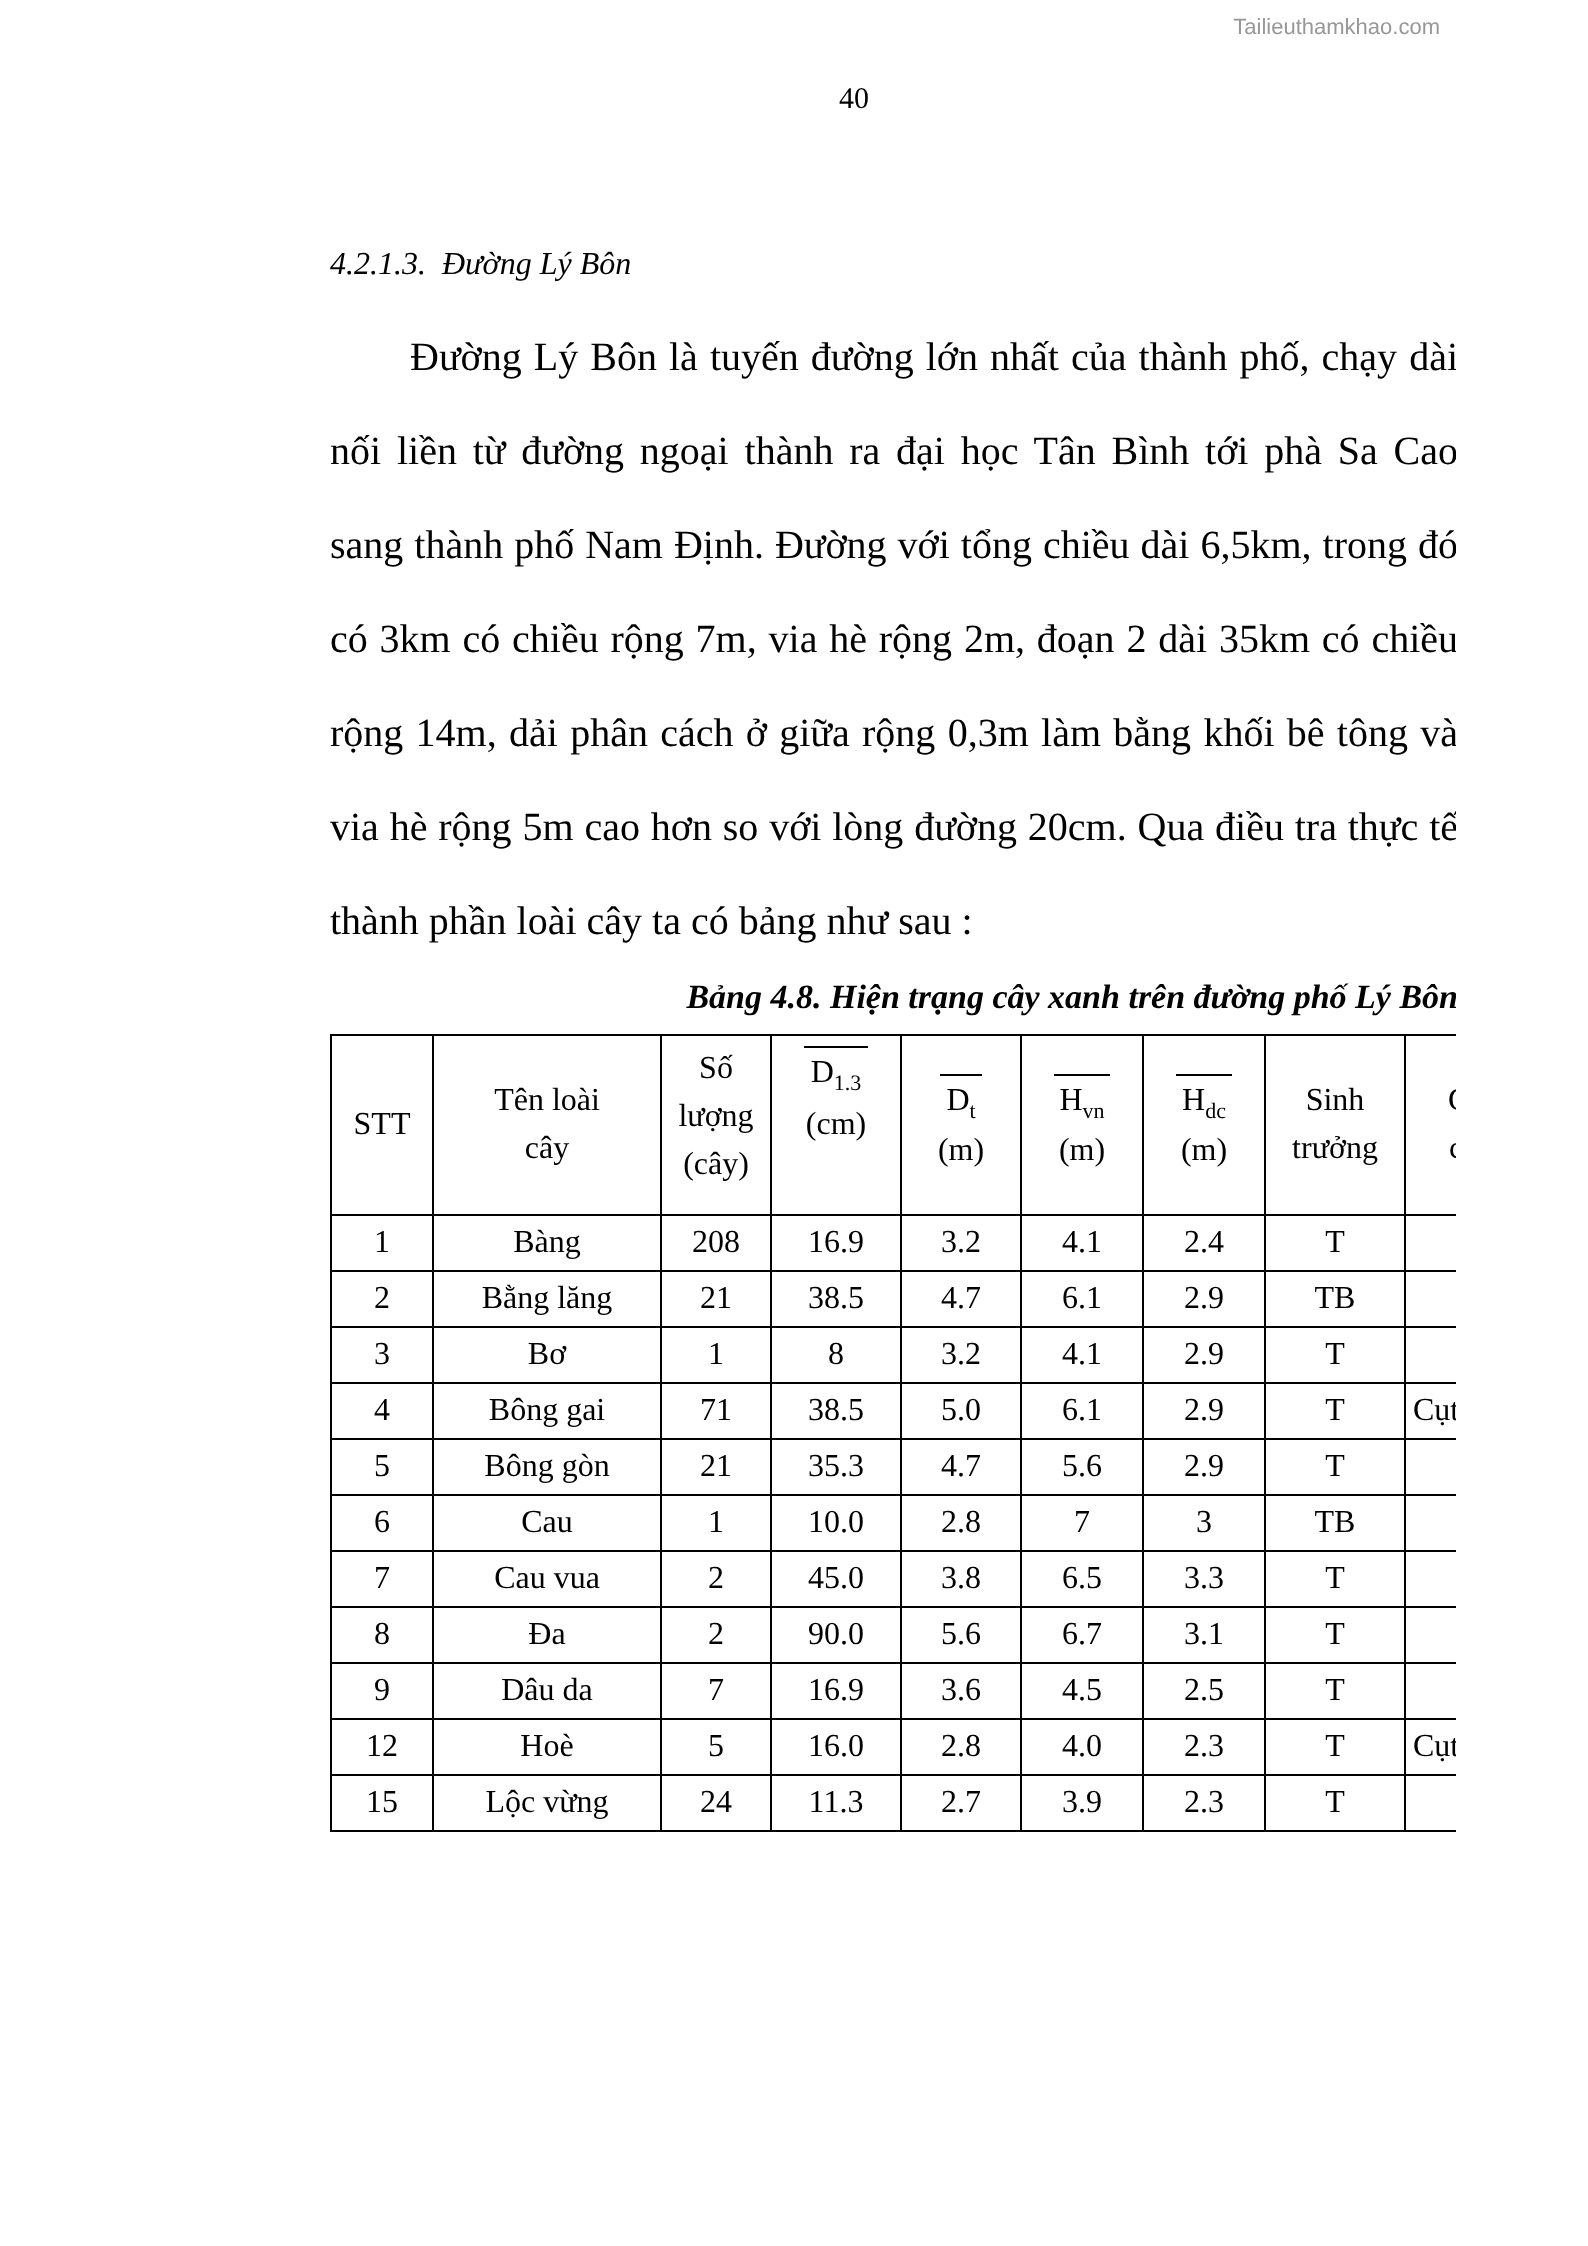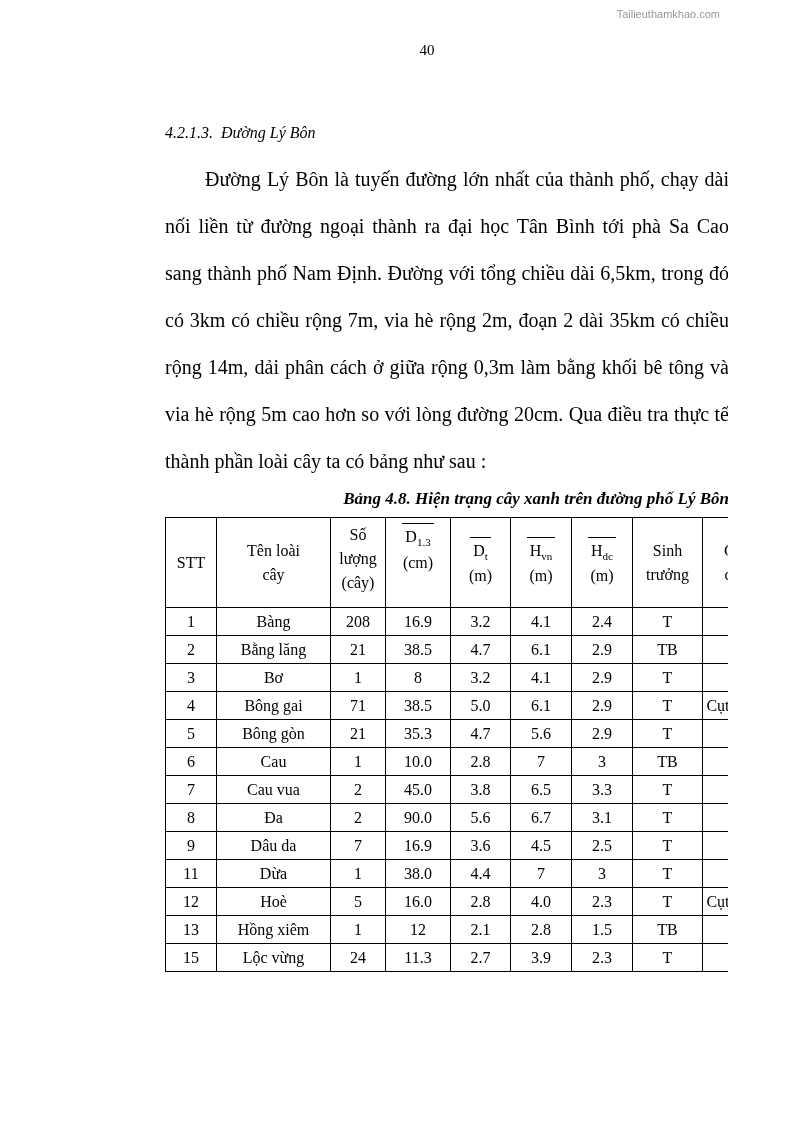--- a/index.html
+++ b/index.html
@@ -213,53 +213,31 @@
             <td>Dâu da</td>
             <td>7</td>
             <td>16.9</td>
             <td>3.6</td>
             <td>4.5</td>
             <td>2.5</td>
             <td>T</td>
             <td>-</td>
           </tr>
           <tr>
-            <td>11</td>
-            <td>Dừa</td>
-            <td>1</td>
-            <td>38.0</td>
-            <td>4.4</td>
-            <td>7</td>
-            <td>3</td>
-            <td>T</td>
-            <td>-</td>
-          </tr>
-          <tr>
             <td>12</td>
             <td>Hoè</td>
             <td>5</td>
             <td>16.0</td>
             <td>2.8</td>
             <td>4.0</td>
             <td>2.3</td>
             <td>T</td>
             <td>Cụt ngọn</td>
           </tr>
           <tr>
-            <td>13</td>
-            <td>Hồng xiêm</td>
-            <td>1</td>
-            <td>12</td>
-            <td>2.1</td>
-            <td>2.8</td>
-            <td>1.5</td>
-            <td>TB</td>
-            <td>-</td>
-          </tr>
-          <tr>
             <td>15</td>
             <td>Lộc vừng</td>
             <td>24</td>
             <td>11.3</td>
             <td>2.7</td>
             <td>3.9</td>
             <td>2.3</td>
             <td>T</td>
             <td>-</td>
           </tr>

